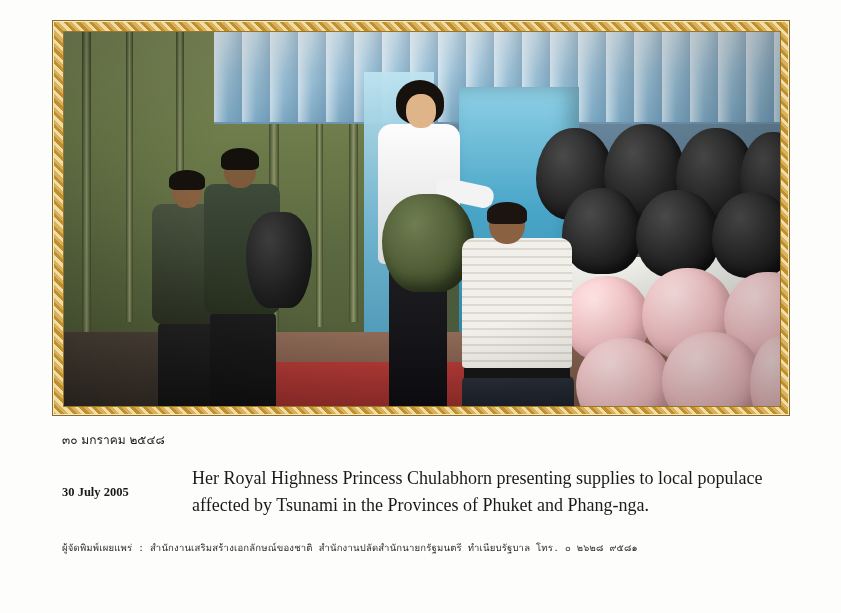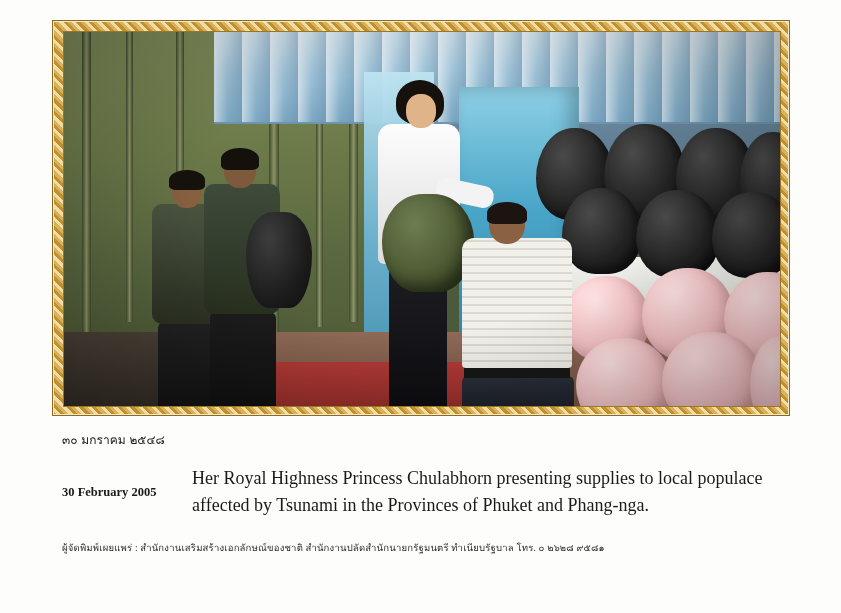--- a/index.html
+++ b/index.html
@@ -195,21 +195,21 @@
     font-size: 11.5px;
     line-height: 1.6;
   }
 
   
   .footer {
     position: absolute;
     left: 62px;
     top: 540px;
     width: 720px;
-    font-family: Liberation Serif, serif;
+    font-family: Liberation Mono, monospace;
     font-size: 9.5px;
     color: #2a2a2a;
     letter-spacing: 0.2px;
   }
 </style>
 </head>
 <body>
 
 <div class="page">
 
@@ -282,21 +282,21 @@
     </div>
   </div>
 
   <div class="caption">
 
     <div class="cap-row">
       <div class="cap-date thai">๓๐ มกราคม ๒๕๔๘</div>
     </div>
 
     <div class="cap-row">
-      <div class="cap-date">30 February 2005</div>
+      <div class="cap-date">30 July 2005</div>
       <div class="cap-text">Her Royal Highness Princess Chulabhorn presenting supplies to local populace affected by Tsunami in the Provinces of Phuket and Phang-nga.</div>
     </div>
 
   </div>
 
   <div class="footer">ผู้จัดพิมพ์เผยแพร่ : สำนักงานเสริมสร้างเอกลักษณ์ของชาติ สำนักงานปลัดสำนักนายกรัฐมนตรี ทำเนียบรัฐบาล โทร. ๐ ๒๖๒๘ ๙๕๘๑</div>
 
 </div>
 
 </body></html>

